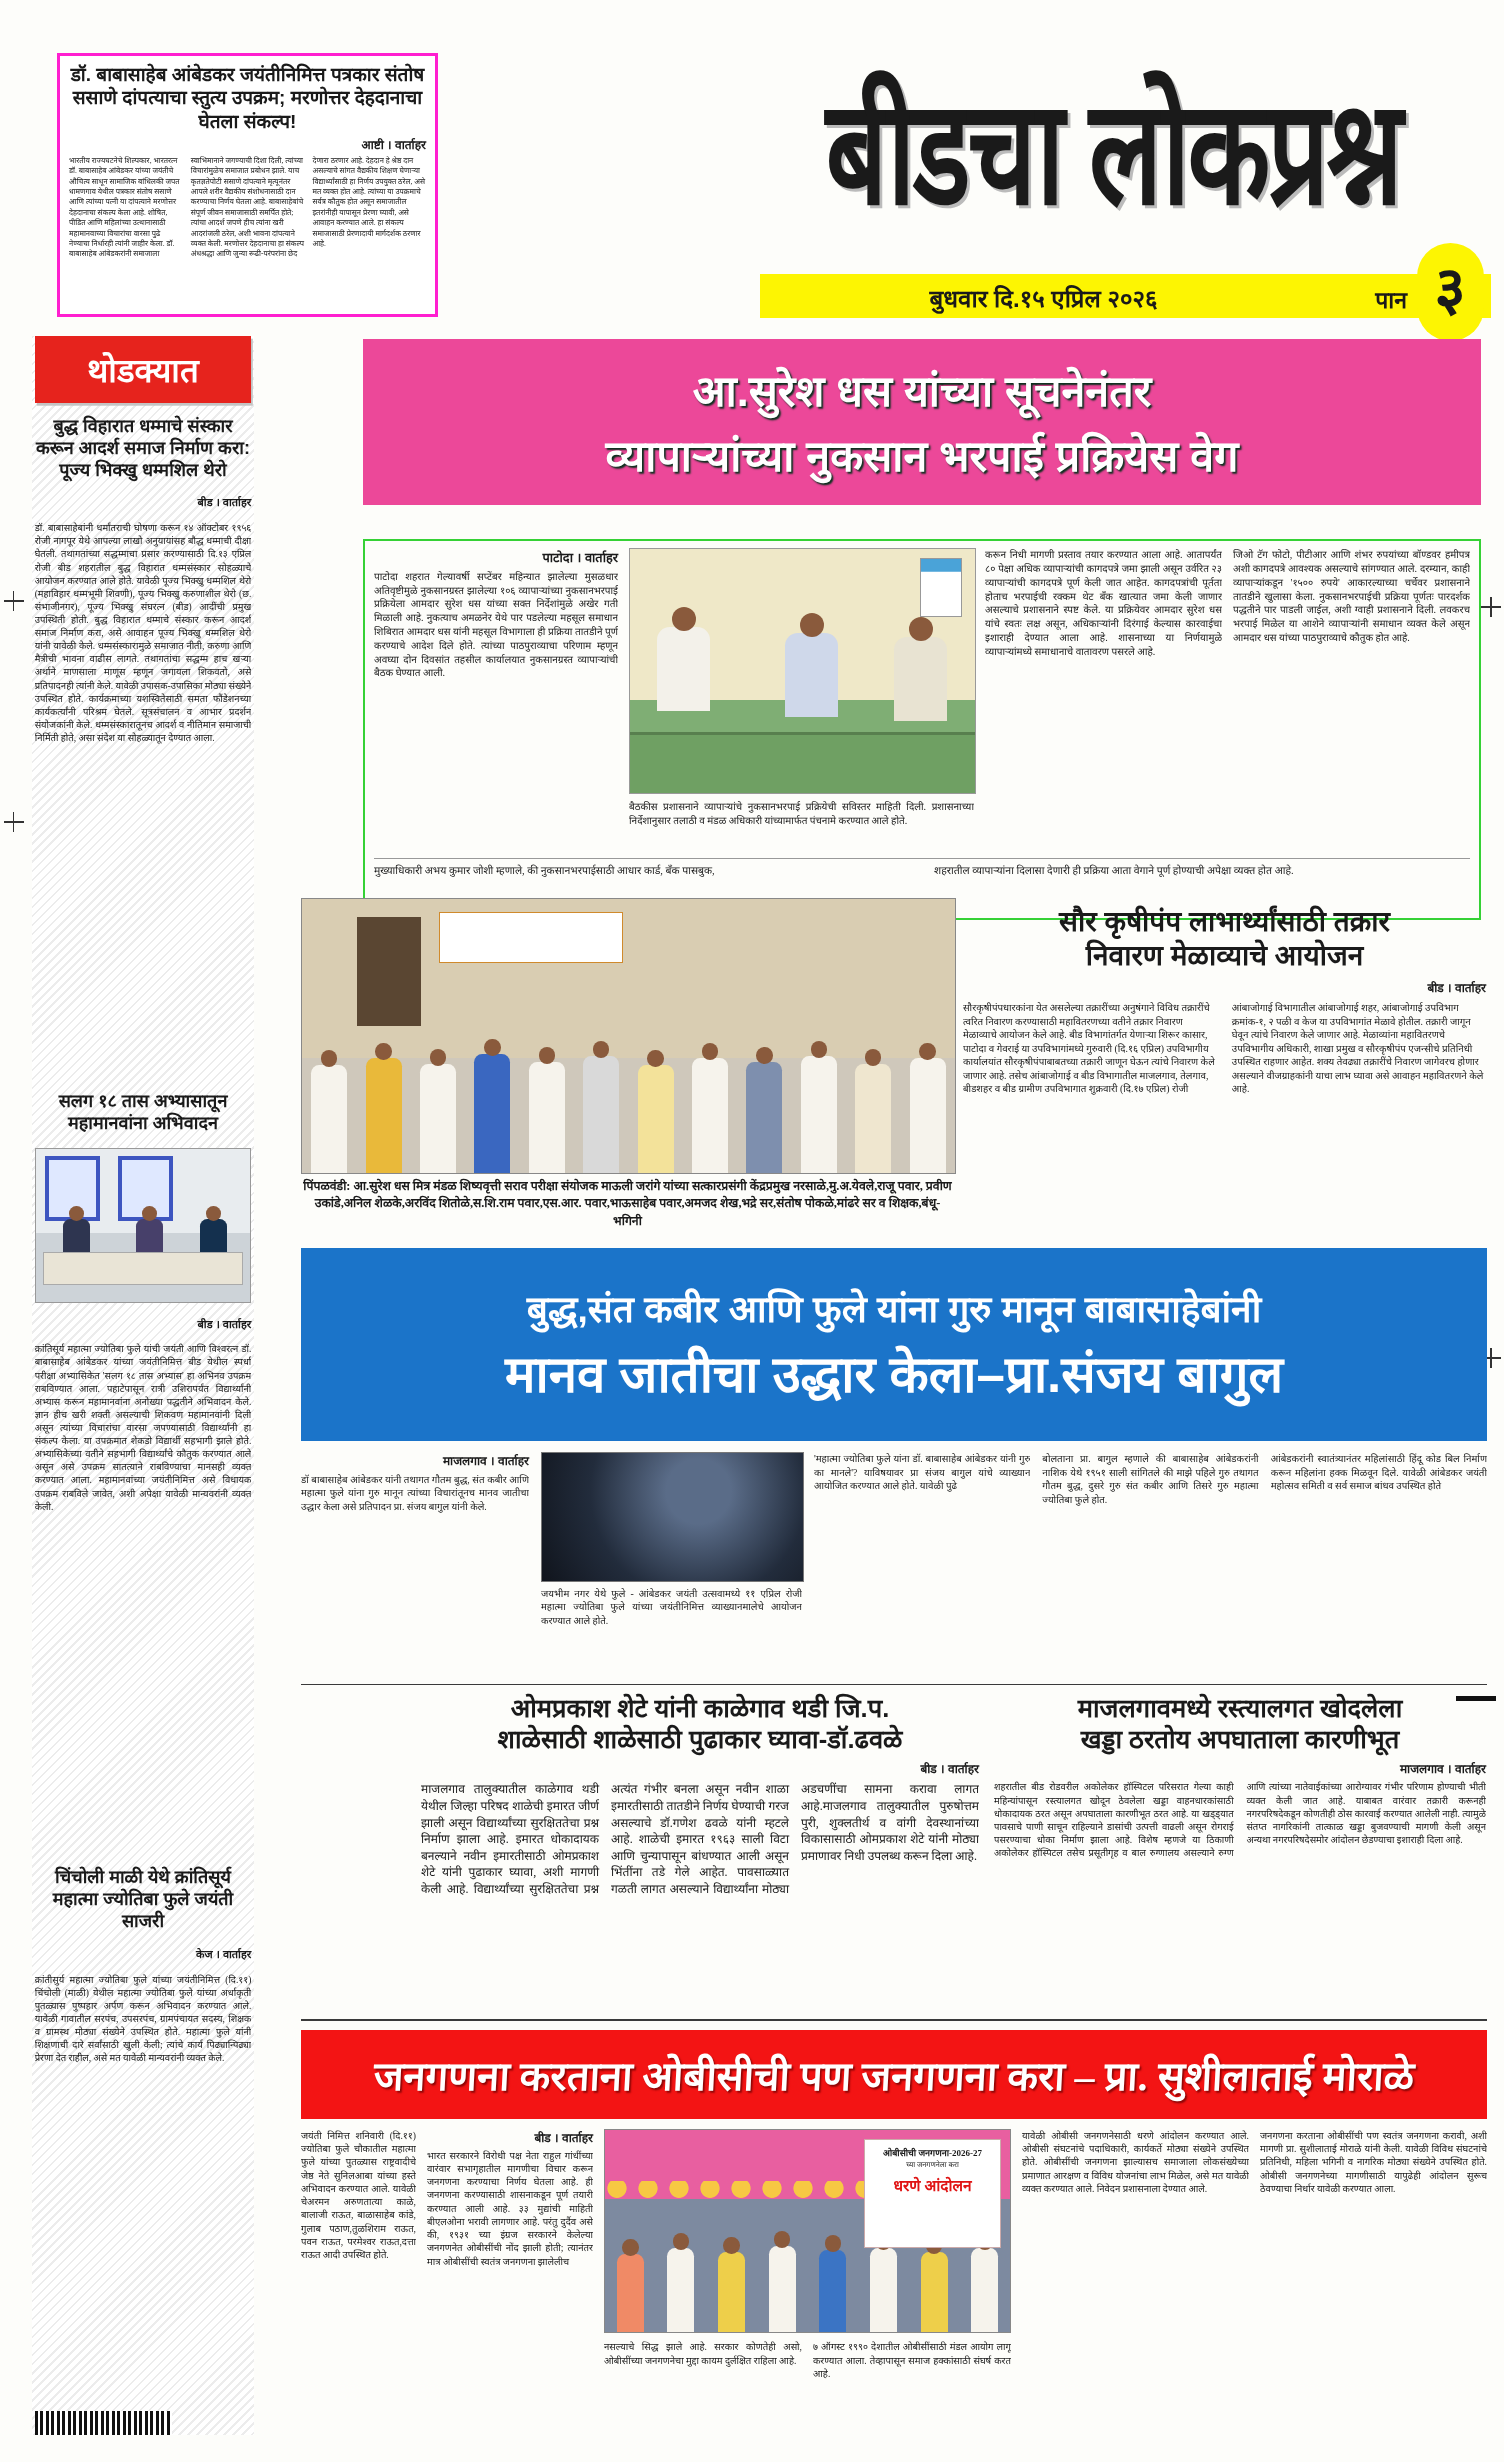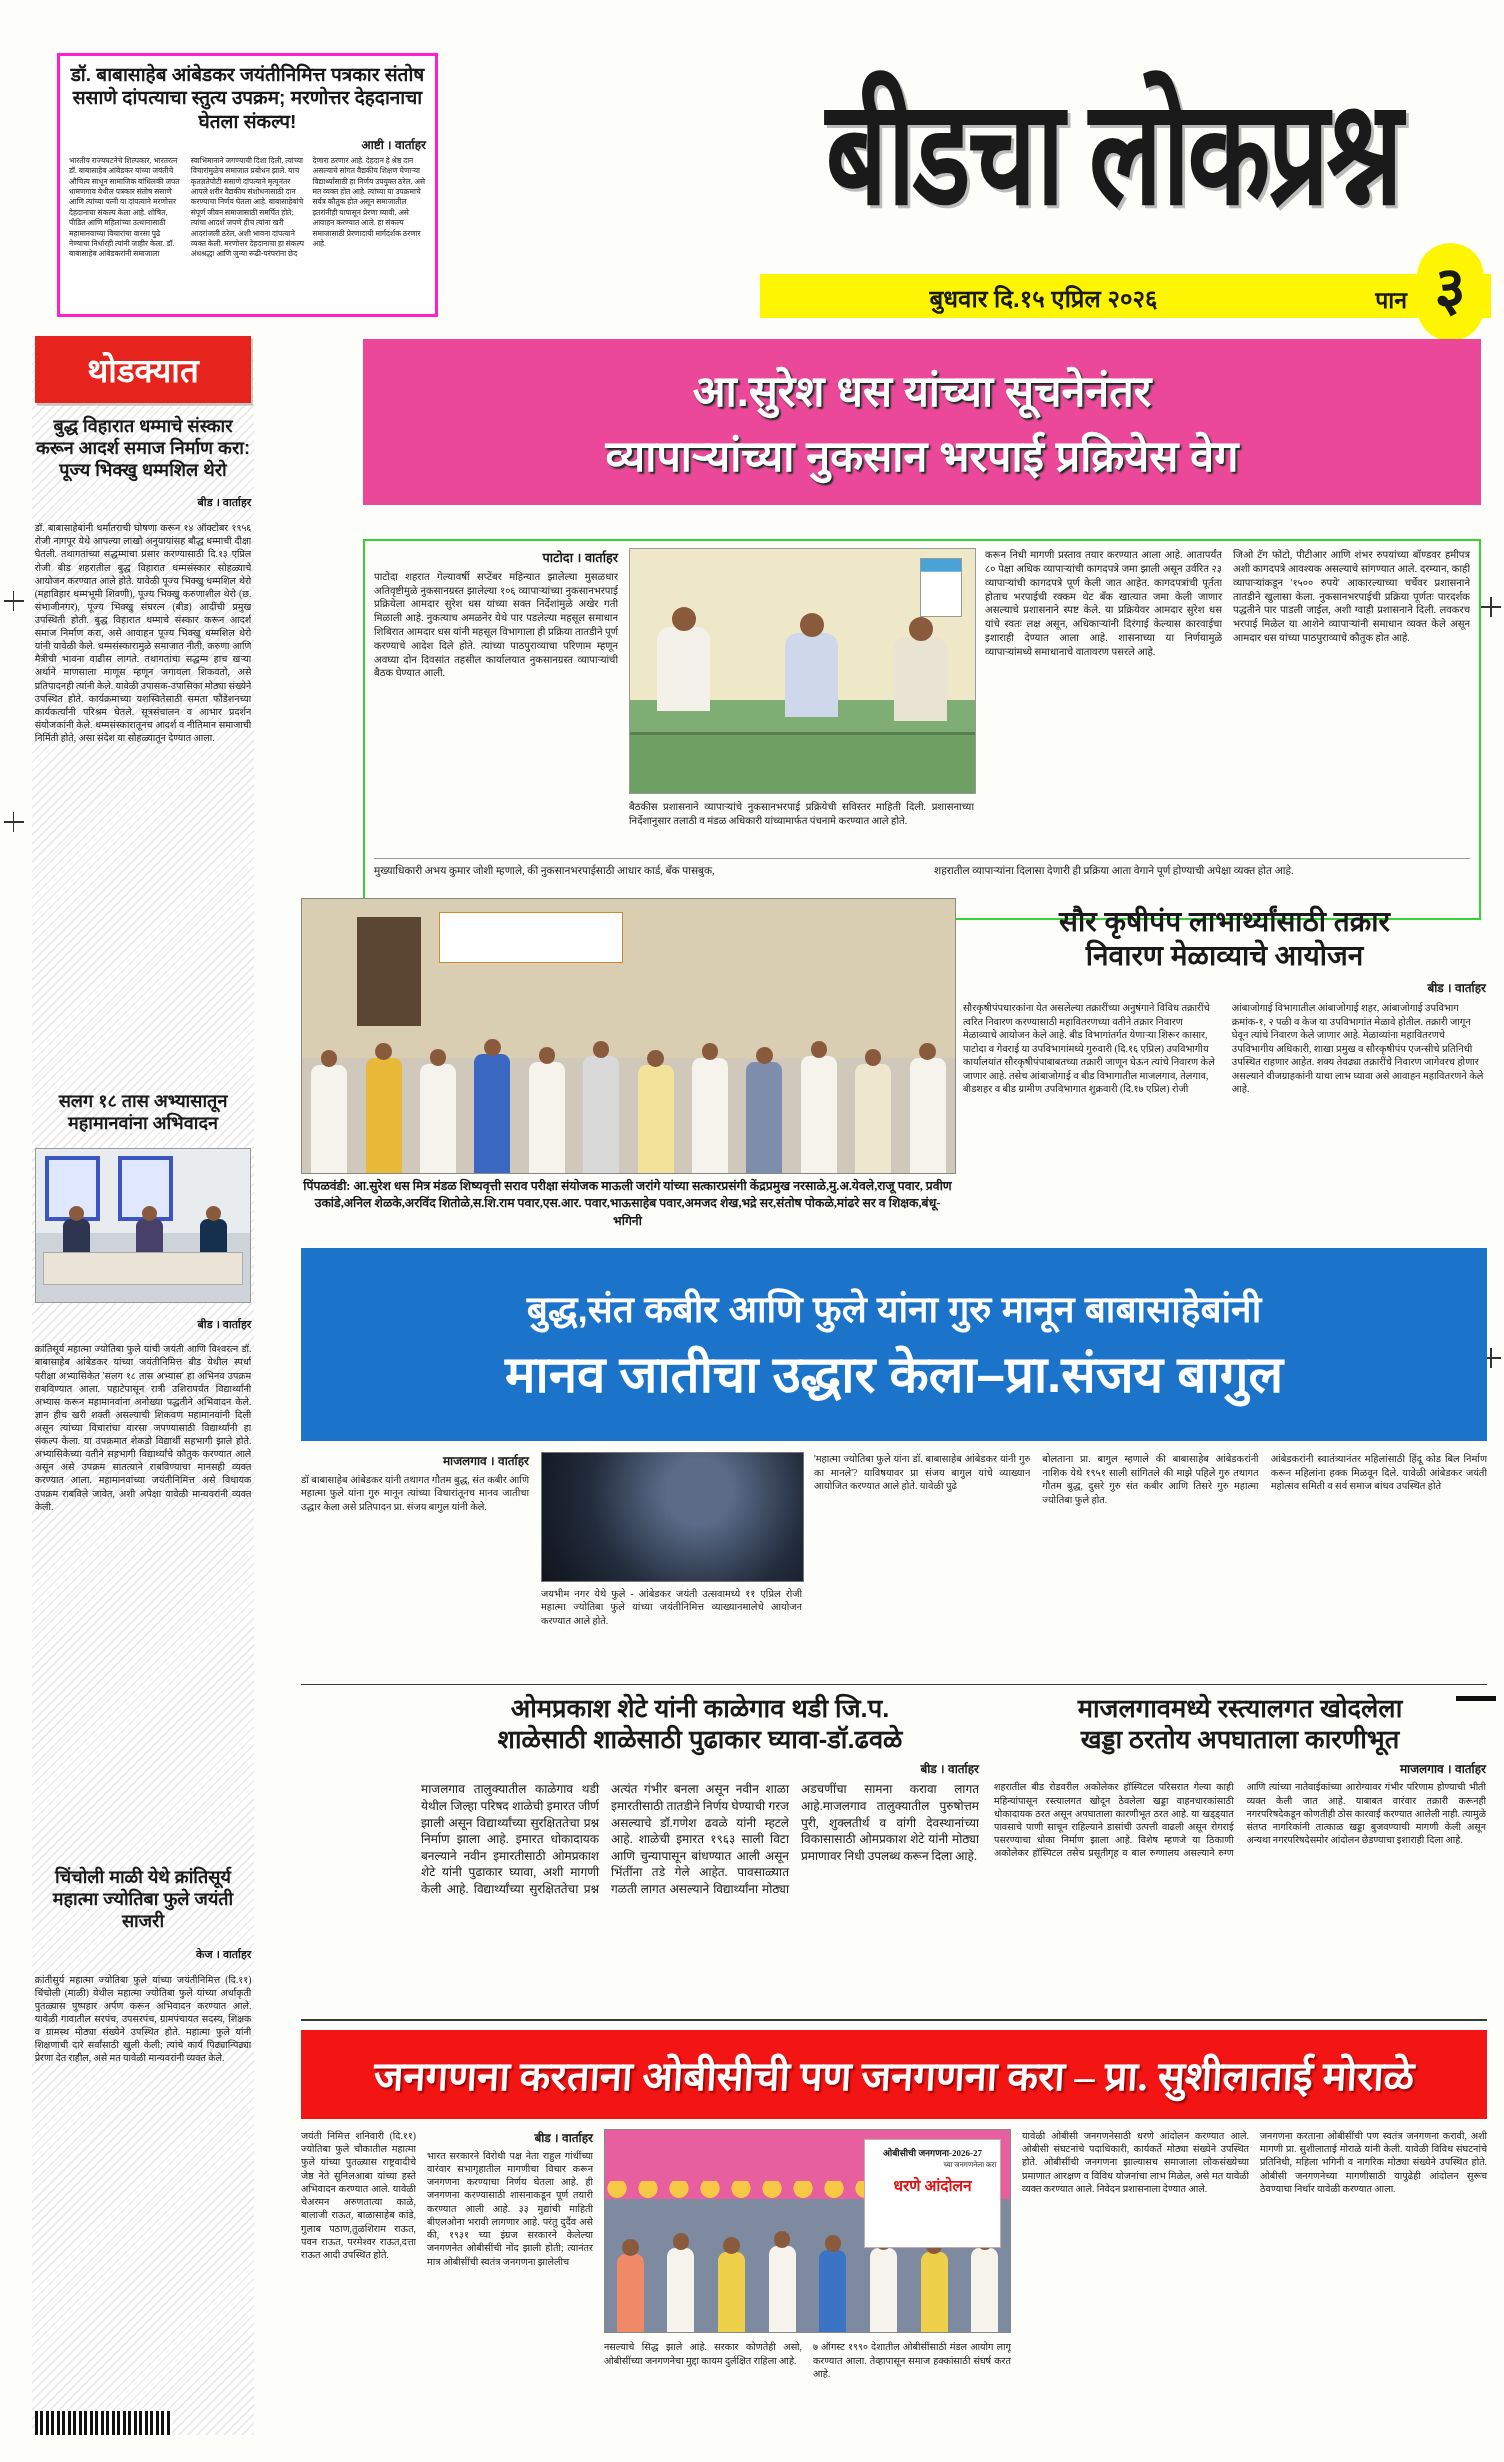--- a/index.html
+++ b/index.html
@@ -110,21 +110,21 @@
   #bottom .c{font-size:9.6px;}
   #bottom .byline{font-size:12px;margin-bottom:2.7px;}
   #censusphoto{width:407px;flex:none;}
   #censusphoto .ph{position:relative;height:202px;border:0.9px solid #888;overflow:hidden;
       background:linear-gradient(#e85fa0 0 34%,#7d8aa0 34% 100%);}
   #censusphoto .garland{position:absolute;top:51px;left:0;right:0;height:24px;
       background:radial-gradient(circle 10px at 12px 7.3px,#f7c843 92%,transparent 100%) repeat-x;background-size:31px 24px;}
   #censusphoto .board{position:absolute;right:9px;top:9px;width:137px;height:109px;background:#fff;
       border:1.8px solid #caa;padding:5.5px 3.6px;box-sizing:border-box;text-align:center;}
   #censusphoto .board .b1{font-size:9px;font-weight:bold;}
-  #censusphoto .board .b2{font-size:7.3px;text-align:right;}
+  #censusphoto .board .b2{font-size:7.3px;}
   #censusphoto .board .b3{font-size:15.5px;font-weight:900;color:#e01414;margin-top:5.5px;}
   #censusphoto .under{display:flex;gap:11px;margin-top:7.3px;}
   .cross{width:20px;height:20px;}
   .cross:before{content:"";display:block;position:absolute;width:20px;height:1.8px;background:#333;margin-top:9px;}
   .cross:after{content:"";display:block;position:absolute;width:1.8px;height:20px;background:#333;margin-left:9px;}
 </style>
 </head>
 <body>
 
 <div id="paper">

